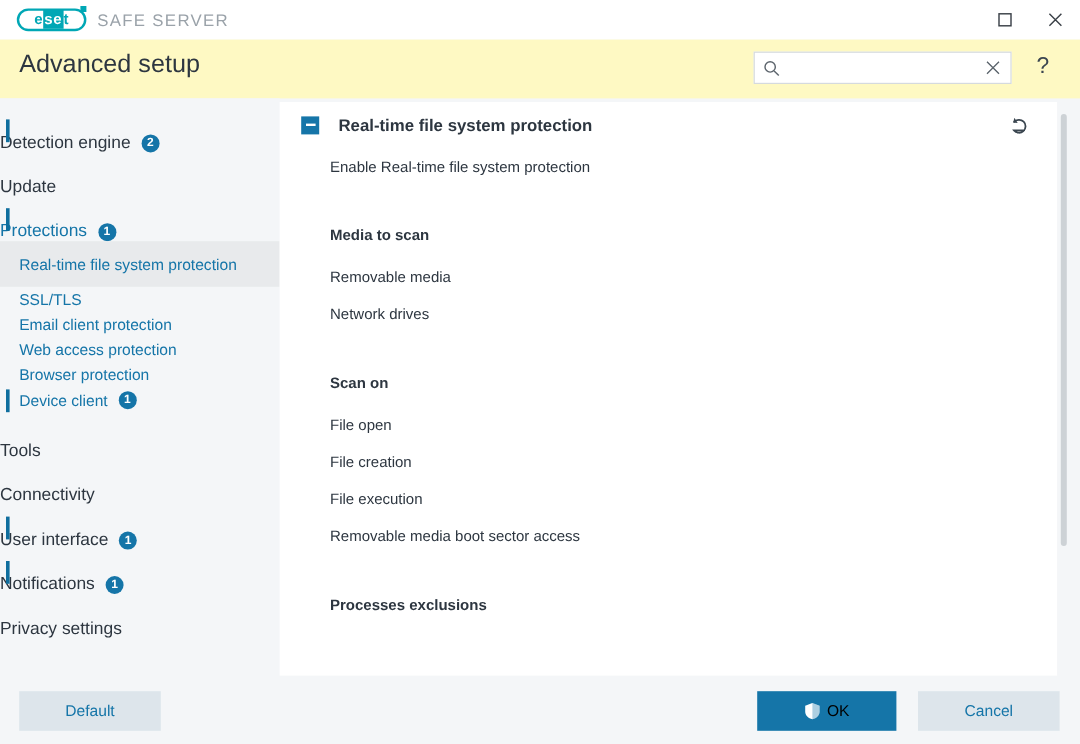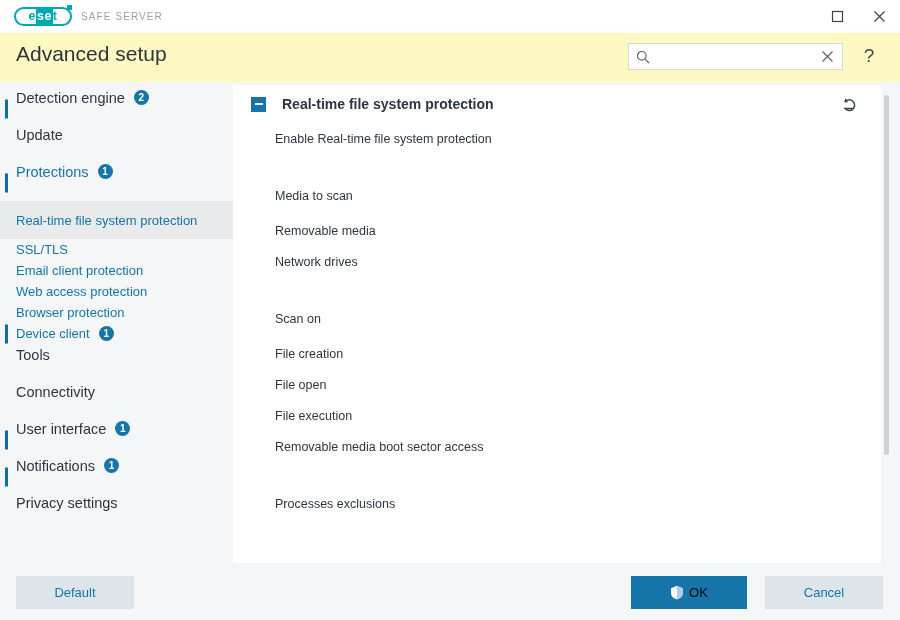--- a/index.html
+++ b/index.html
@@ -32,21 +32,21 @@
     color: #00a7b5; line-height: 1;
   }
   .eset-logo .word .fill {
     background: #00a7b5; color: #ffffff; padding: 1px 1px; text-align: center;
   }
   .eset-logo .tick {
     position: absolute; right: -2px; top: -4px;
     width: 5px; height: 5px; background: #00a7b5;
   }
   .suite-name {
-    margin-left: 9px; font-size: 10px; color: #9aa2a9;
+    margin-left: 9px; font-size: 14px; color: #9aa2a9;
     letter-spacing: 1.1px;
   }
   .win-buttons { position: absolute; right: 0; top: 0; height: 33px; display: flex; }
   .win-btn {
     width: 42px; height: 33px; display: flex; align-items: center; justify-content: center;
     color: #3b4148;
   }
   .win-btn svg { display: block; }
 
   
@@ -79,22 +79,21 @@
   }
 
   
   .sidebar {
     position: absolute; left: 0; top: 82px; width: 233px; height: 483px;
     background: #f4f6f8;
     padding-top: 8px;
   }
   .nav-item {
     position: relative;
-    display: flex; align-items: flex-start;
-    padding-left: 16px;
+    display: flex; align-items: flex-end;
     cursor: pointer;
   }
   .nav-item .accent {
     position: absolute; left: 5px; top: 50%; transform: translateY(-50%);
     width: 3px; height: 19px; background: #0f6e9e;
   }
   .nav-top {
     height: 37px; font-size: 14.5px; color: #2d3640;
   }
   .nav-top.linkish { color: #1575a8; }
@@ -146,21 +145,21 @@
 
   .row {
     display: flex; align-items: center;
     height: 31px; padding-left: 42px; padding-right: 22px;
   }
   .row .label { font-size: 12.5px; color: #2d3640; flex: none; }
   .row .ctrl { position: absolute; left: 625px; }
   .row-rel { position: relative; }
 
   .section-title {
-    font-size: 12.5px; font-weight: normal; color: #2d3640;
+    font-size: 12.5px; font-weight: bold; color: #2d3640;
     padding-left: 42px; height: 26px; display: flex; align-items: center; text-align: center;
   }
   .gap-lg { height: 29px; }
   .gap-xs { height: 6px; }
 
   .toggle {
     width: 38px; height: 20px; border-radius: 10px;
     background: #1f7cb0; position: relative; cursor: pointer; flex: none;
   }
   .toggle .knob {
@@ -353,29 +352,29 @@
         </span>
 
       </div>
 
       <div class="gap-lg"></div>
 
       <div class="section-title">Scan on</div>
       <div class="gap-xs"></div>
 
       <div class="row row-rel">
+        <span class="label">File open</span>
+        <span class="ctrl">
+          <span class="toggle"><span class="knob"></span></span>
+        </span>
+
+      </div>
+
+      <div class="row row-rel">
         <span class="label">File creation</span>
-        <span class="ctrl">
-          <span class="toggle"><span class="knob"></span></span>
-        </span>
-
-      </div>
-
-      <div class="row row-rel">
-        <span class="label">File open</span>
         <span class="ctrl">
           <span class="toggle"><span class="knob"></span></span>
         </span>
 
       </div>
 
       <div class="row row-rel">
         <span class="label">File execution</span>
         <span class="ctrl">
           <span class="toggle"><span class="knob"></span></span>

